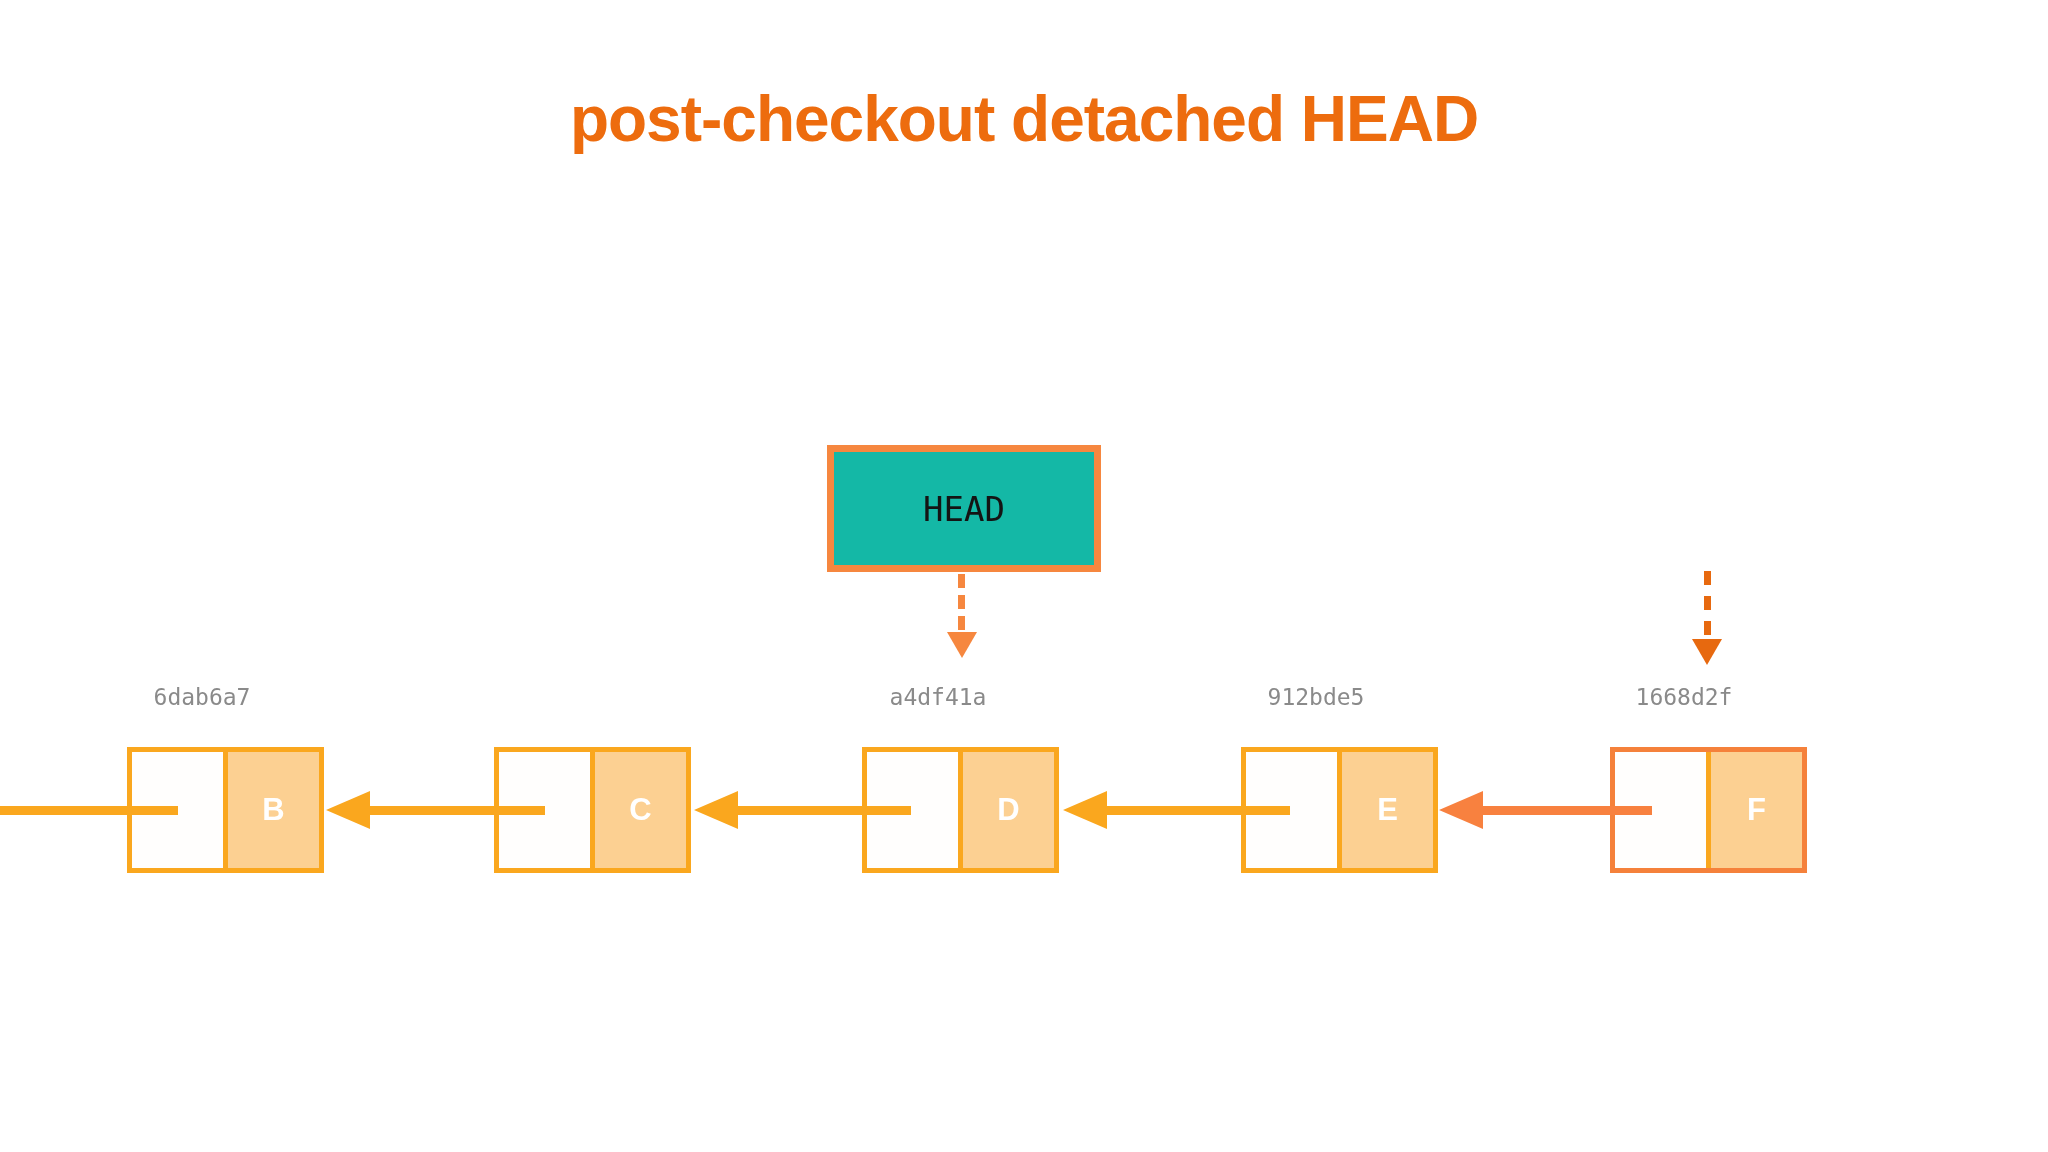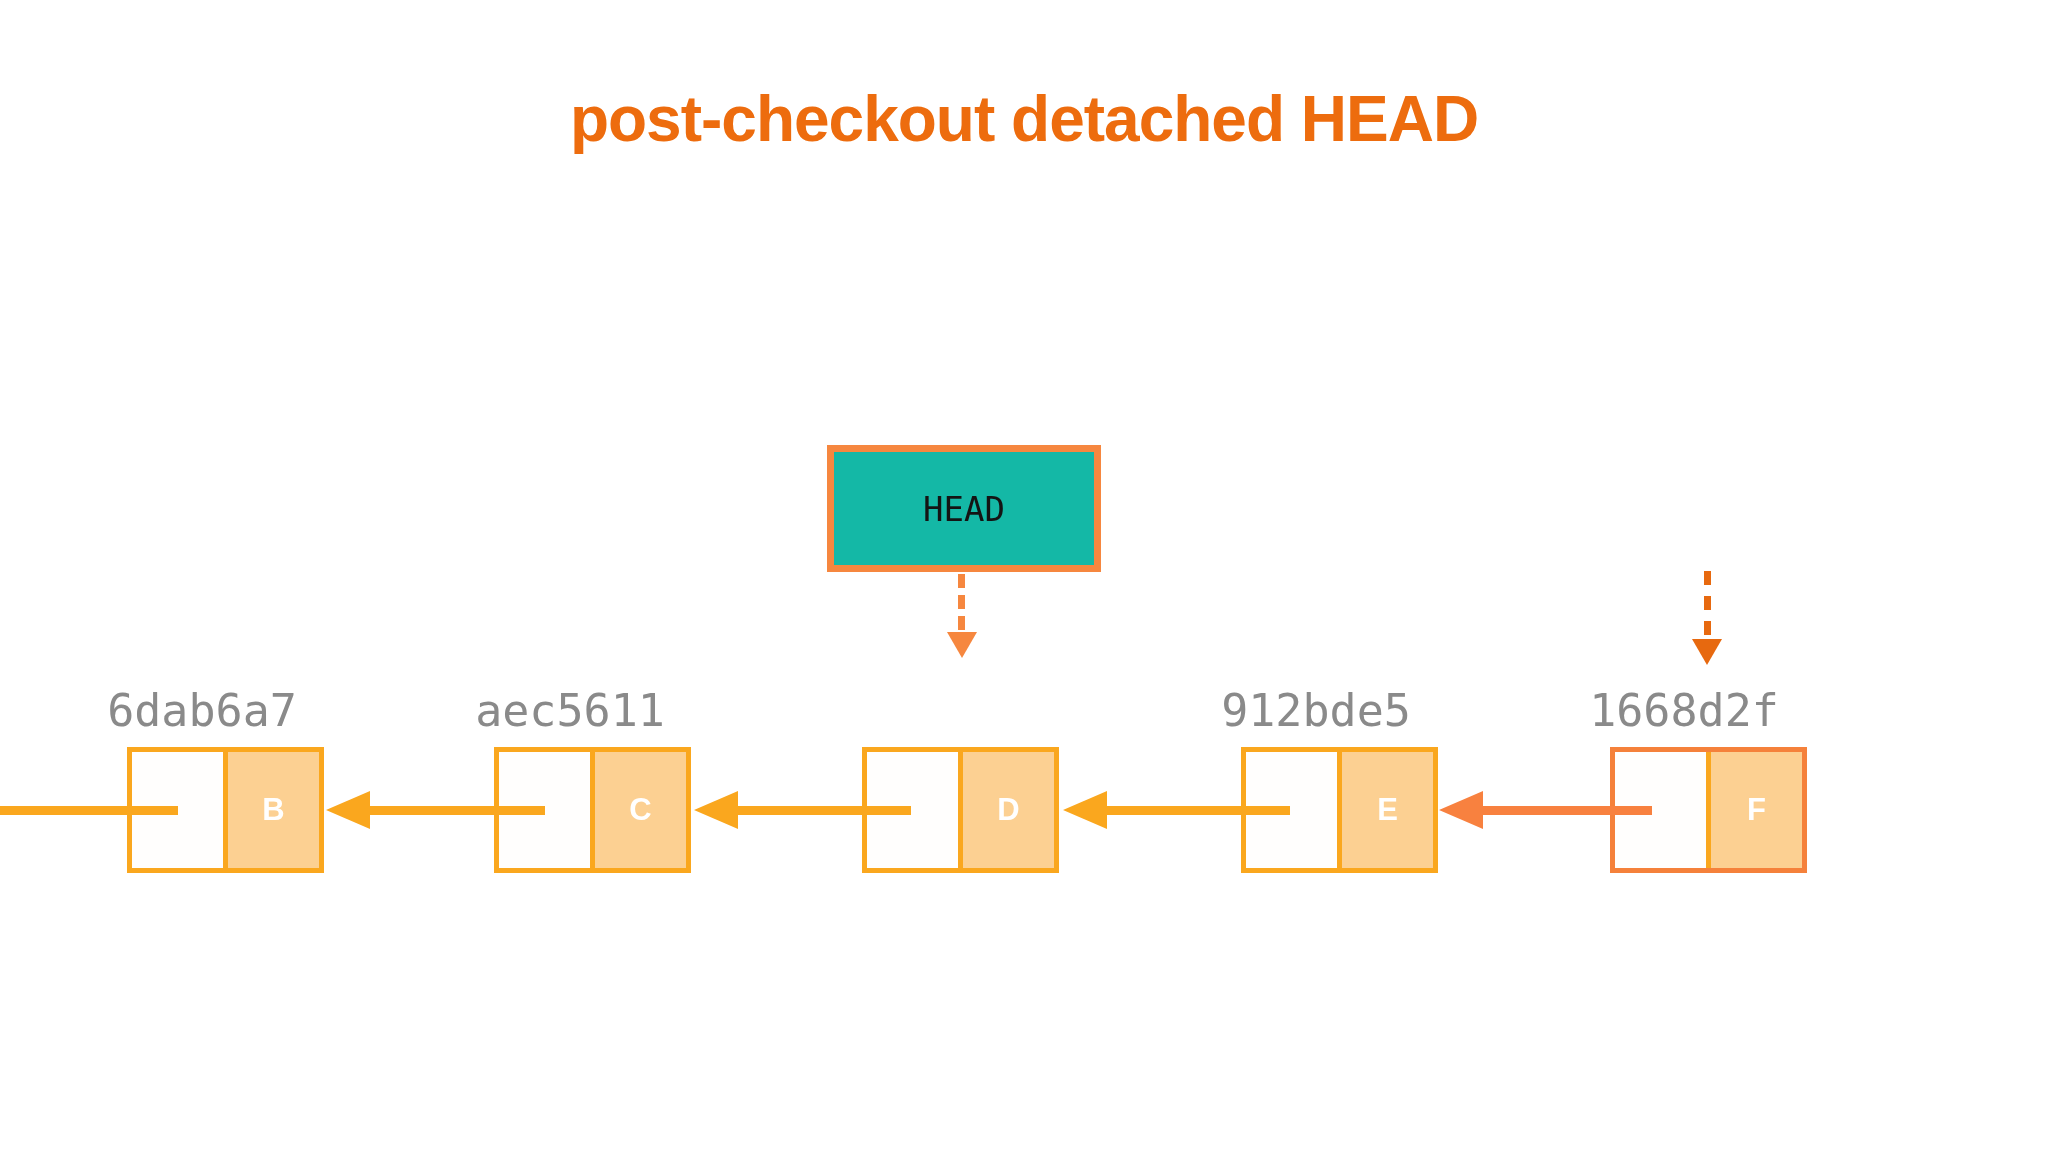--- a/index.html
+++ b/index.html
@@ -32,21 +32,21 @@
   .dash-head{left:958px;top:574px;height:56px;border-color:var(--head-ref,#F6873F);}
   .dash-master{left:1704px;top:571px;height:64px;border-color:var(--master-ref,#E7690F);}
   .tri-down{position:absolute;width:0;height:0;border-left:15px solid transparent;border-right:15px solid transparent;border-top:26px solid;}
   .tri-down.head{left:947px;top:632px;border-top-color:var(--head-ref,#F6873F);}
   .tri-down.master{left:1692px;top:639px;border-top-color:var(--master-ref,#E7690F);}
   
   .hash{
     position:absolute;top:684px;width:260px;
     text-align:center;
     font-family:"DejaVu Sans Mono","Liberation Mono",monospace;
-    font-size:45px;color:var(--hash-text,#8A8A8A);
+    font-size:23px;color:var(--hash-text,#8A8A8A);
   }
   
   .commit{
     position:absolute;top:747px;width:197px;height:126px;
     border:5px solid var(--commit-border,#FAA71E);
     background:#fffefd;
     display:flex;
   }
   .commit.last{border-color:var(--last-commit-border,#F5813B);}
   .cell-parent{flex:1;border-right:5px solid var(--commit-border,#FAA71E);}
@@ -71,21 +71,21 @@
   <div class="ref-box ref-head">
     <span>HEAD</span>
   </div>
   <div class="dash-line dash-head"></div>
   <div class="tri-down head"></div>
 
   <div class="dash-line dash-master"></div>
   <div class="tri-down master"></div>
 
   <div class="hash" style="left:72px">6dab6a7</div>
-  <div class="hash" style="left:440px">aec5611</div>
+  <div class="hash" style="left:808px">a4df41a</div>
   <div class="hash" style="left:1186px">912bde5</div>
   <div class="hash" style="left:1554px">1668d2f</div>
 
   <div class="commit" style="left:127px">
     <div class="cell-parent"></div>
     <div class="cell-letter">B</div>
   </div>
   <div class="commit" style="left:494px">
     <div class="cell-parent"></div>
     <div class="cell-letter">C</div>

